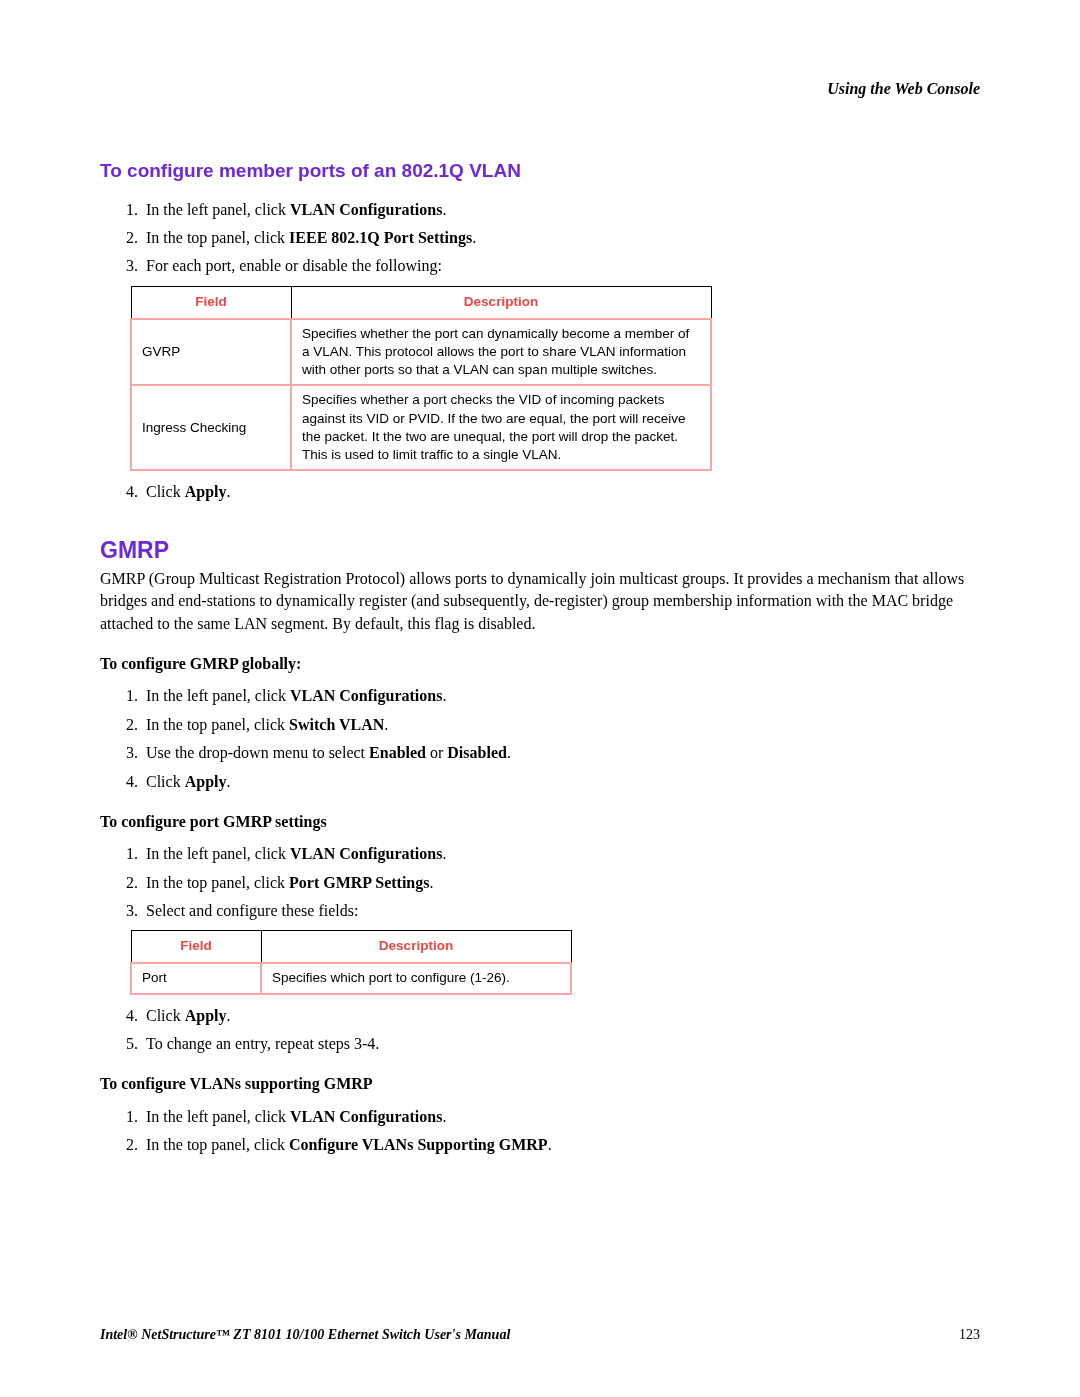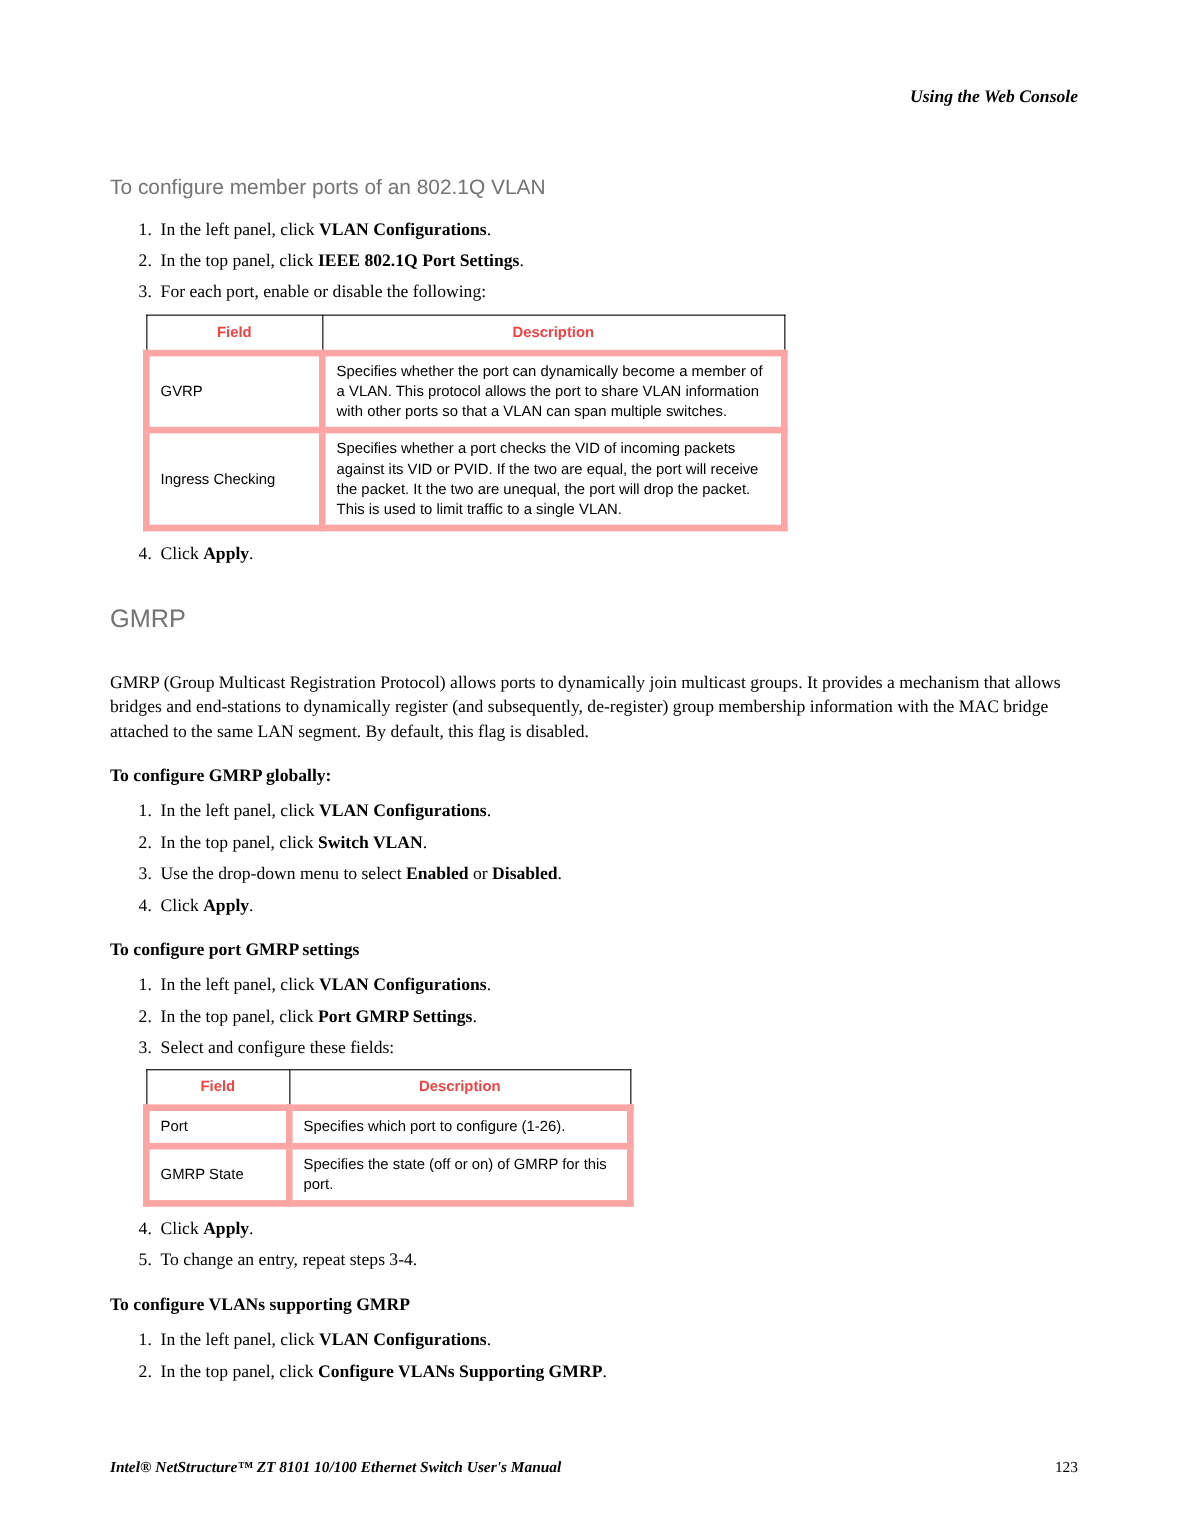--- a/index.html
+++ b/index.html
@@ -17,32 +17,32 @@
       padding: 80px 100px 60px 100px;
     }
     .header-right {
       text-align: right;
       font-style: italic;
       font-weight: bold;
       font-size: 16px;
       margin-bottom: 60px;
     }
     .heading-blue {
-      color: #737373;
+      color: #6d28d9;
       font-family: Arial, Helvetica, sans-serif;
-      font-weight: normal;
+      font-weight: bold;
     }
     .h3 {
       font-size: 19px;
       margin-bottom: 14px;
     }
     .h2 {
       font-size: 23px;
       margin-top: 30px;
-      margin-bottom: 32px;
+      margin-bottom: 2px;
     }
     .content {
       font-size: 16px;
       line-height: 1.4;
     }
     ol {
       padding-left: 42px;
       margin-bottom: 8px;
     }
     ol li {
@@ -69,21 +69,21 @@
     }
     table th {
       color: #ef4444;
       font-weight: bold;
       padding: 6px 10px;
       border: 1px solid #000;
       text-align: center;
     }
     table td {
       padding: 5px 10px;
-      border: 6px solid #fca5a5;
+      border: 2px solid #fca5a5;
       vertical-align: middle;
       line-height: 1.35;
     }
     .table1 col.c1 { width: 160px; }
     .table1 col.c2 { width: 420px; }
     .table2 col.c1 { width: 130px; }
     .table2 col.c2 { width: 310px; }
     .footer {
       position: absolute;
       bottom: 54px;
@@ -171,24 +171,20 @@
       </colgroup>
     <tbody>
         <tr>
       <th>Field</th>
       <th>Description</th>
     </tr>
     <tr>
       <td>Port</td>
       <td>Specifies which port to configure (1-26).</td>
     </tr>
-    <tr>
-      <td>GMRP State</td>
-      <td>Specifies the state (off or on) of GMRP for this port.</td>
-    </tr>
   </tbody>
     </table>
 
   <ol start="4">
     <li><span>Click </span><span class="bold">Apply</span><span>.</span></li>
     <li>To change an entry, repeat steps 3-4.</li>
   </ol>
 
   <div class="subhead">To configure VLANs supporting GMRP</div>
 

